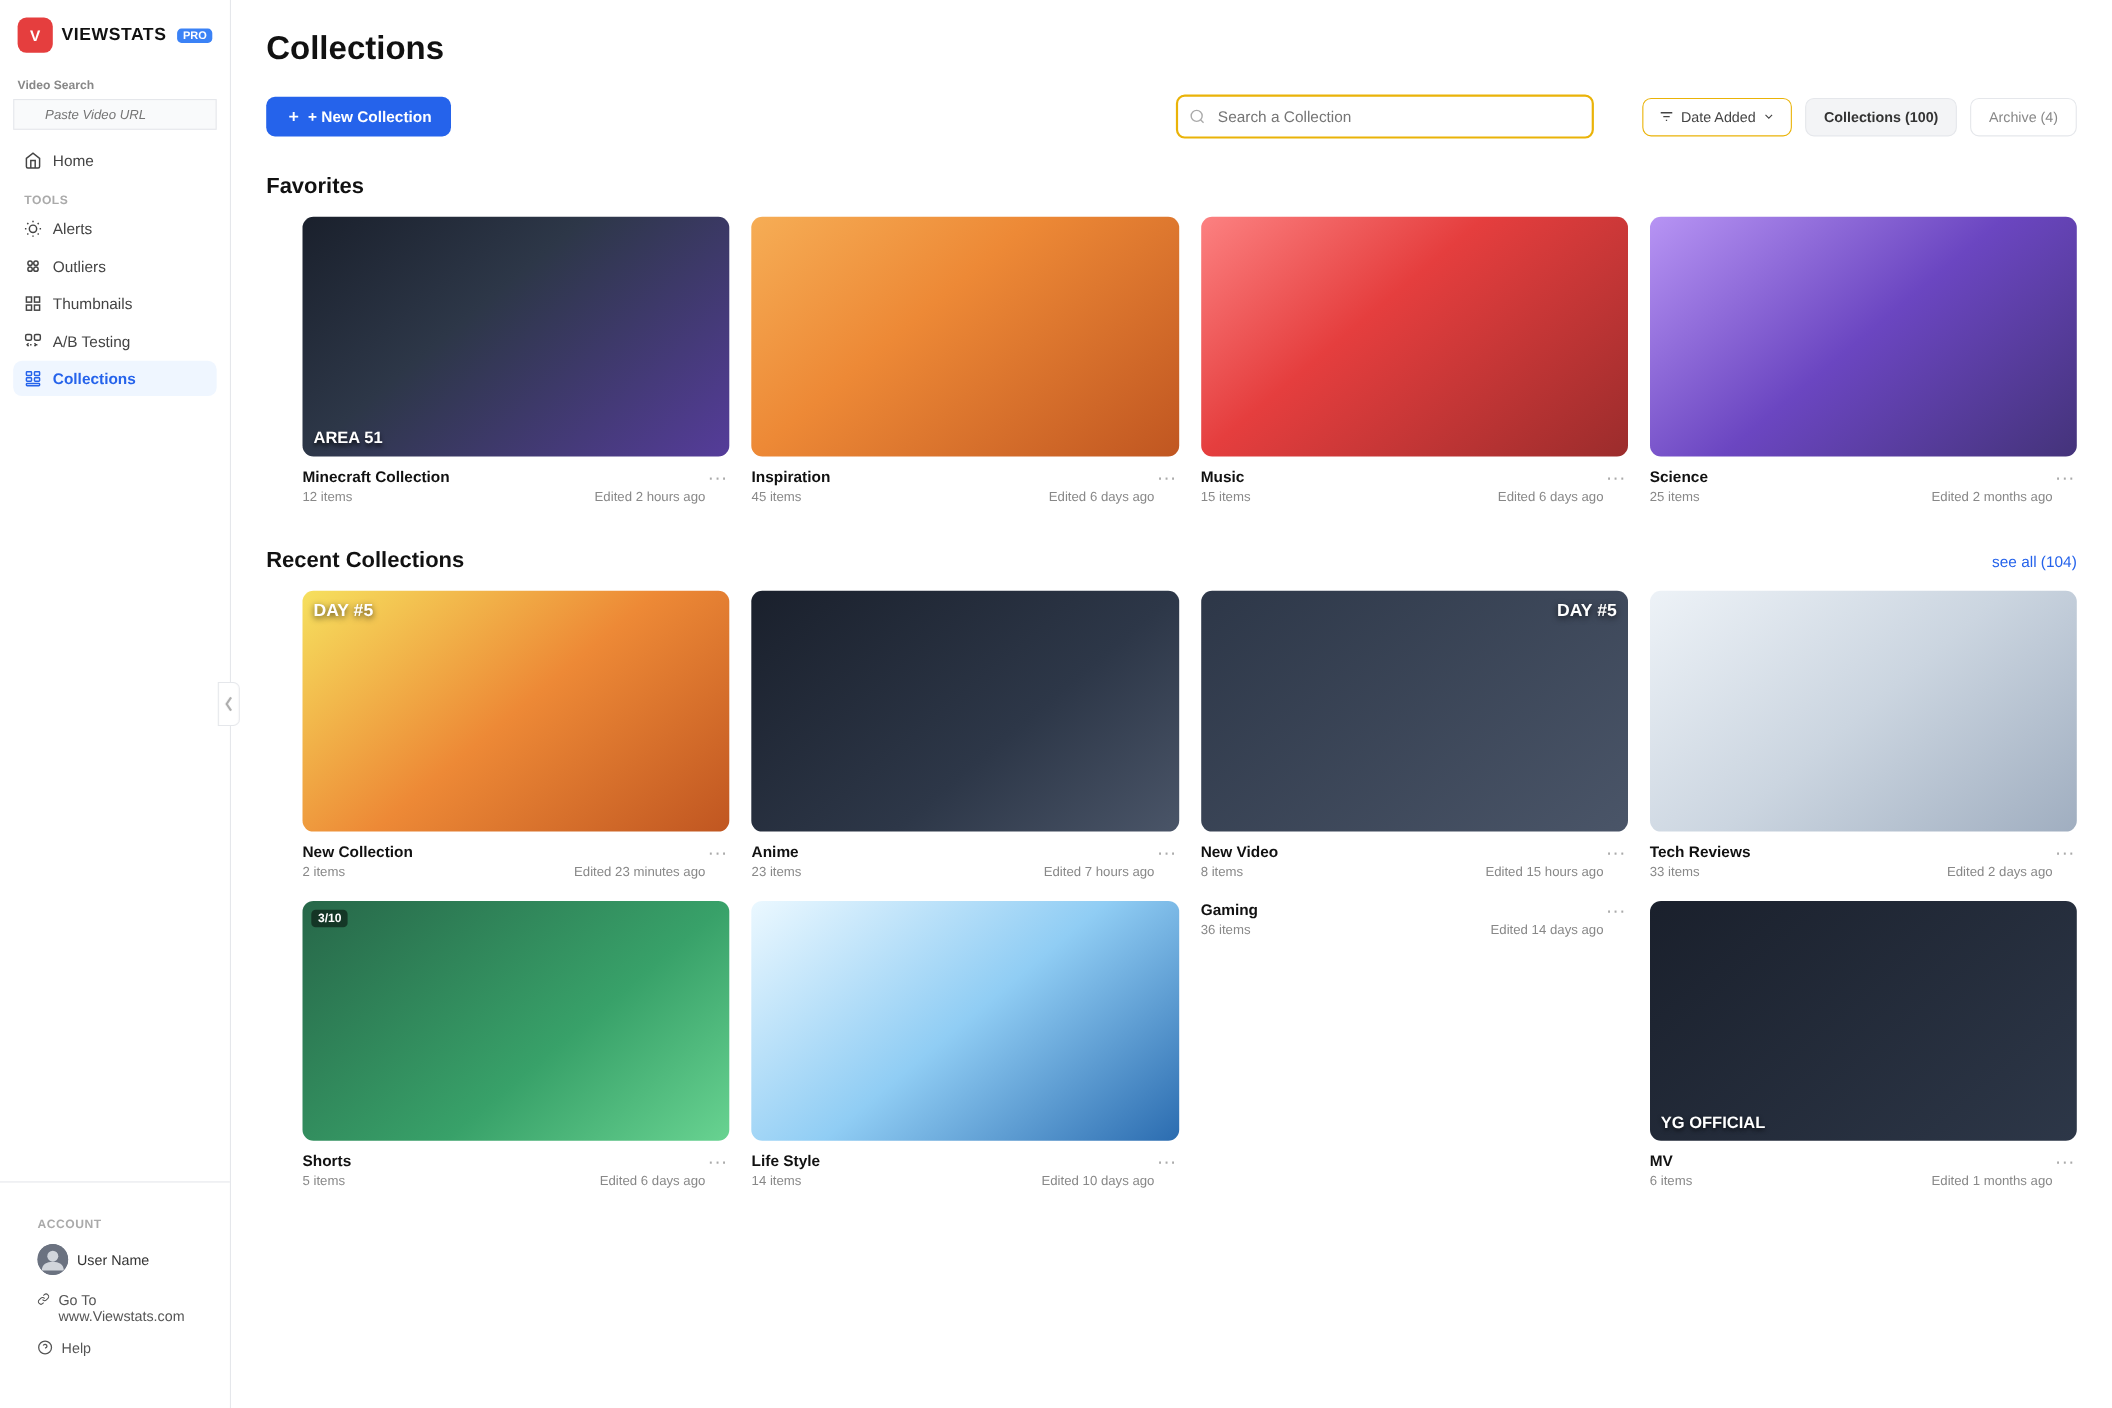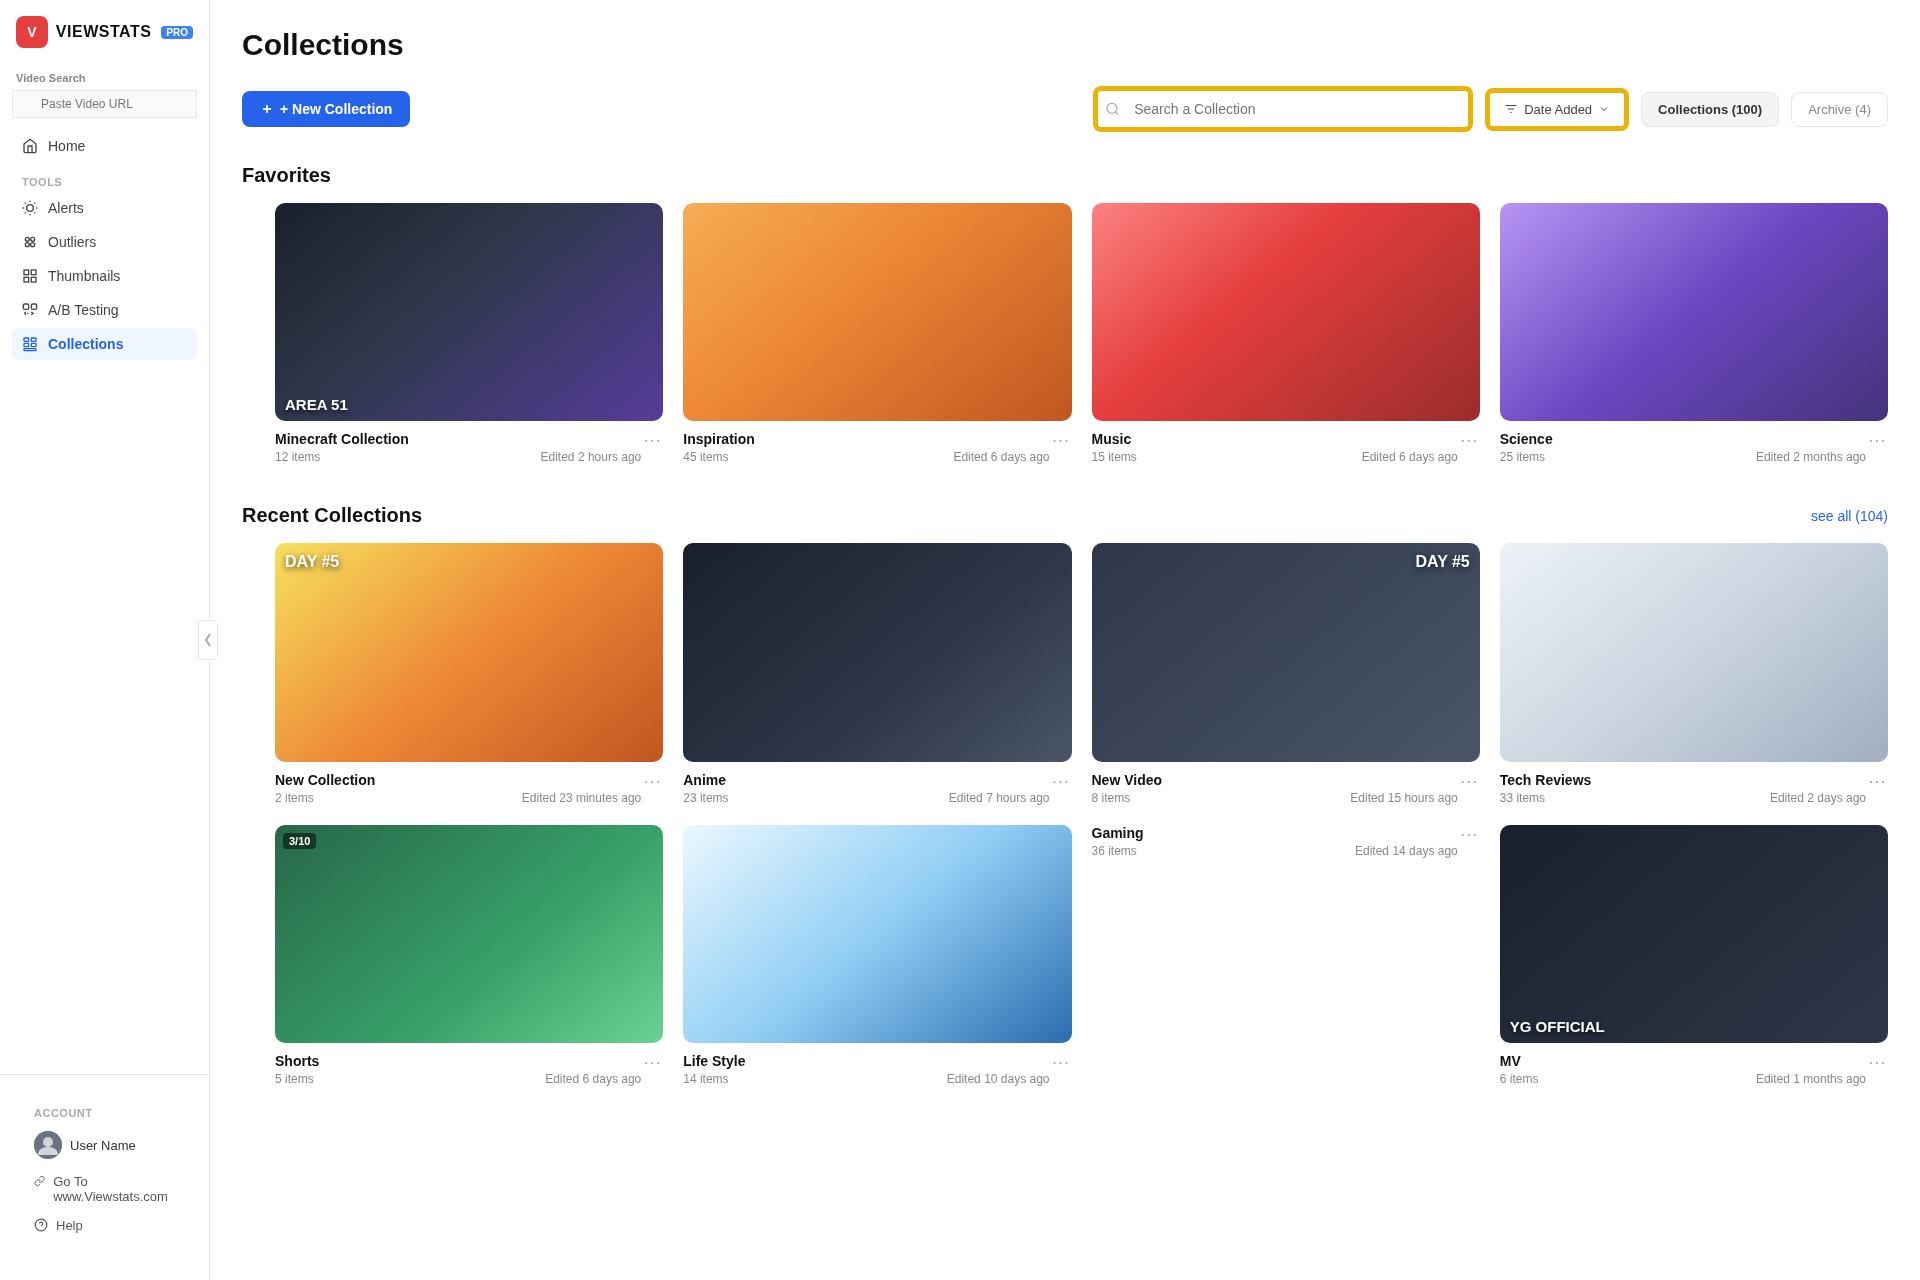--- a/index.html
+++ b/index.html
@@ -41,20 +41,21 @@
     .video-search-label { font-size: 11px; color: #888; font-weight: 600; margin-bottom: 6px; padding-left: 4px; }
     .video-search-input {
       width: 100%;
       padding: 6px 10px 6px 28px;
       border: 1px solid #e5e7eb;
       border-radius: 0;
       font-size: 12px;
       color: #888;
       background: #f9fafb;
       position: relative;
+      font-style: italic;
     }
     .search-input-wrap { position: relative; }
     .search-input-wrap svg { position: absolute; left: 8px; top: 50%; transform: translateY(-50%); color: #aaa; }
     .sidebar-nav-item {
       display: flex; align-items: center; gap: 10px;
       padding: 8px 10px;
       border-radius: 8px;
       cursor: pointer;
       font-size: 14px;
       color: #444;
@@ -111,32 +112,32 @@
       cursor: pointer; white-space: nowrap;
     }
 
     .toolbar-spacer { flex: 1; }
 
     .search-collection-wrap { position: relative; flex: 0 0 380px; }
     .search-collection-wrap svg { position: absolute; left: 12px; top: 50%; transform: translateY(-50%); color: #aaa; }
     .search-collection-input {
       width: 100%;
       padding: 10px 14px 10px 36px;
-      border: 5px solid #eab308;
+      border: 2px solid #eab308;
       border-radius: 8px;
       font-size: 14px;
       color: #b91c1c;
       background: #fff;
     }
 
     .sort-btn {
       display: flex; align-items: center; gap: 6px;
-      border: 5px solid #eab308; border-radius: 8px;
+      border: 1px solid #eab308; border-radius: 8px;
       padding: 9px 14px; font-size: 13px; color: #444;
-      background: #fff; cursor: pointer; white-space: nowrap;
+      background: #fff; cursor: pointer; white-space: nowrap; margin-left: 32px;
     }
 
     .collections-tab-btn {
       border: 1px solid #e5e7eb; border-radius: 8px;
       padding: 9px 16px; font-size: 13px; color: #333;
       background: #fff; cursor: pointer; font-weight: 500;
     }
     .collections-tab-btn.active { background: #f3f4f6; font-weight: 600; }
 
     .archive-btn {

